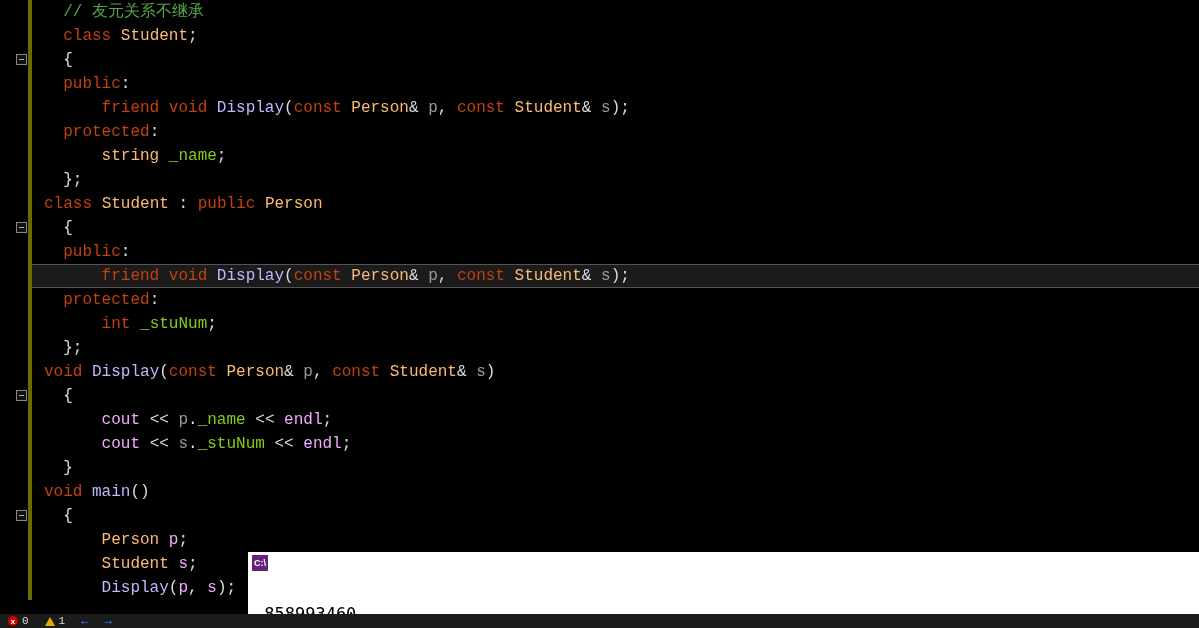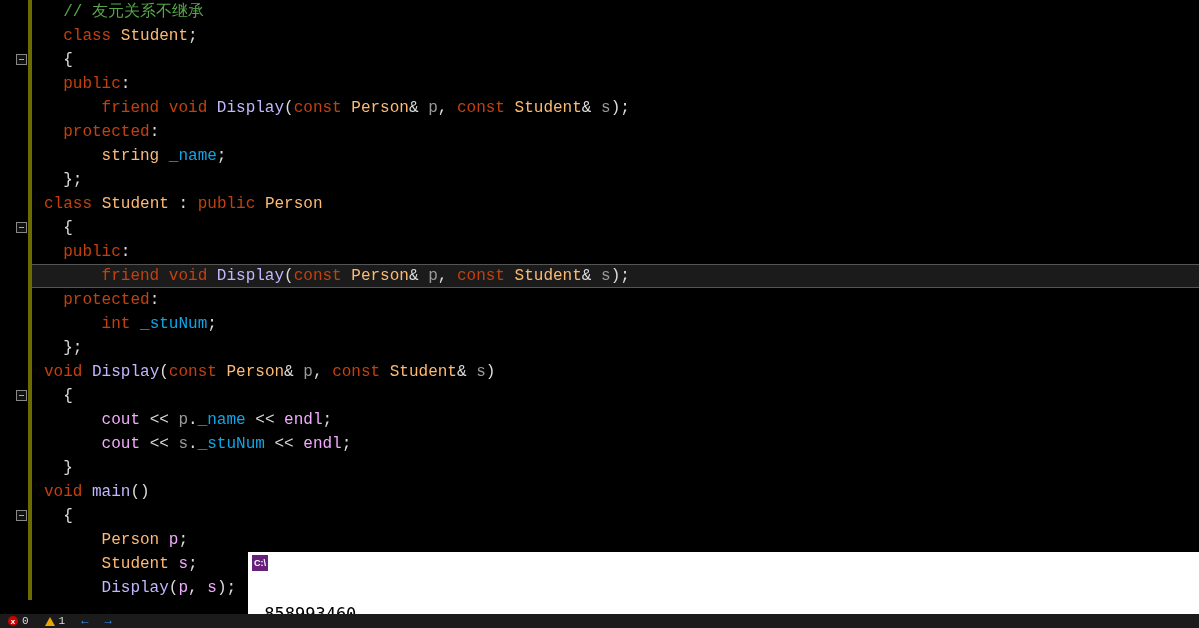--- a/index.html
+++ b/index.html
@@ -11,21 +11,21 @@
   .fold::before { left:2px; right:2px; top:4px; height:1px; }
   .code { position:absolute; left:28px; top:0; right:0; }
   .line { height:24px; line-height:24px; font-size:16px; white-space:pre; color:#dcdcdc; position:relative;padding-left:16px; }
   .line.hl { background:rgba(60,60,60,.45); box-shadow:inset 0 1px 0 #555, inset 0 -1px 0 #555; }
   .c-comment { color:#57a64a; }
   .c-kw      { color:#c2410c; }
   .c-type    { color:#fdba74; }
   .c-func    { color:#c4b5fd; }
   .c-param   { color:#9a9a9a; }
   .c-punct   { color:#dcdcdc; }
-  .c-member  { color:#0ea5e9; }
+  .c-member  { color:#84cc16; }
   .c-obj     { color:#f0abfc; }
   
   .chg { position:absolute; left:0; top:0; width:4px; height:100%; background:#6b6b00; }
   
   .console { position:absolute; left:248px; top:552px; right:0; background:#fff; color:#000; font-family:'Segoe UI',Arial,sans-serif; }
   .console-title { height:22px; line-height:22px; padding-left:4px; font-size:13px; display:flex; align-items:center; gap:6px; border-bottom:0; }
   .console-icn { width:16px; height:16px; display:inline-flex; align-items:center; justify-content:center; background:#68217a; color:#fff; font-size:9px; font-weight:bold; }
   .console-body { padding:4px 6px 8px; font-family:Consolas,monospace; font-size:17px; line-height:24px; white-space:pre; }
   
   .status { position:absolute; left:0; bottom:0; height:14px; width:100%; background:#1b1b1c; display:flex; align-items:center; font-size:11px; color:#ddd; }

